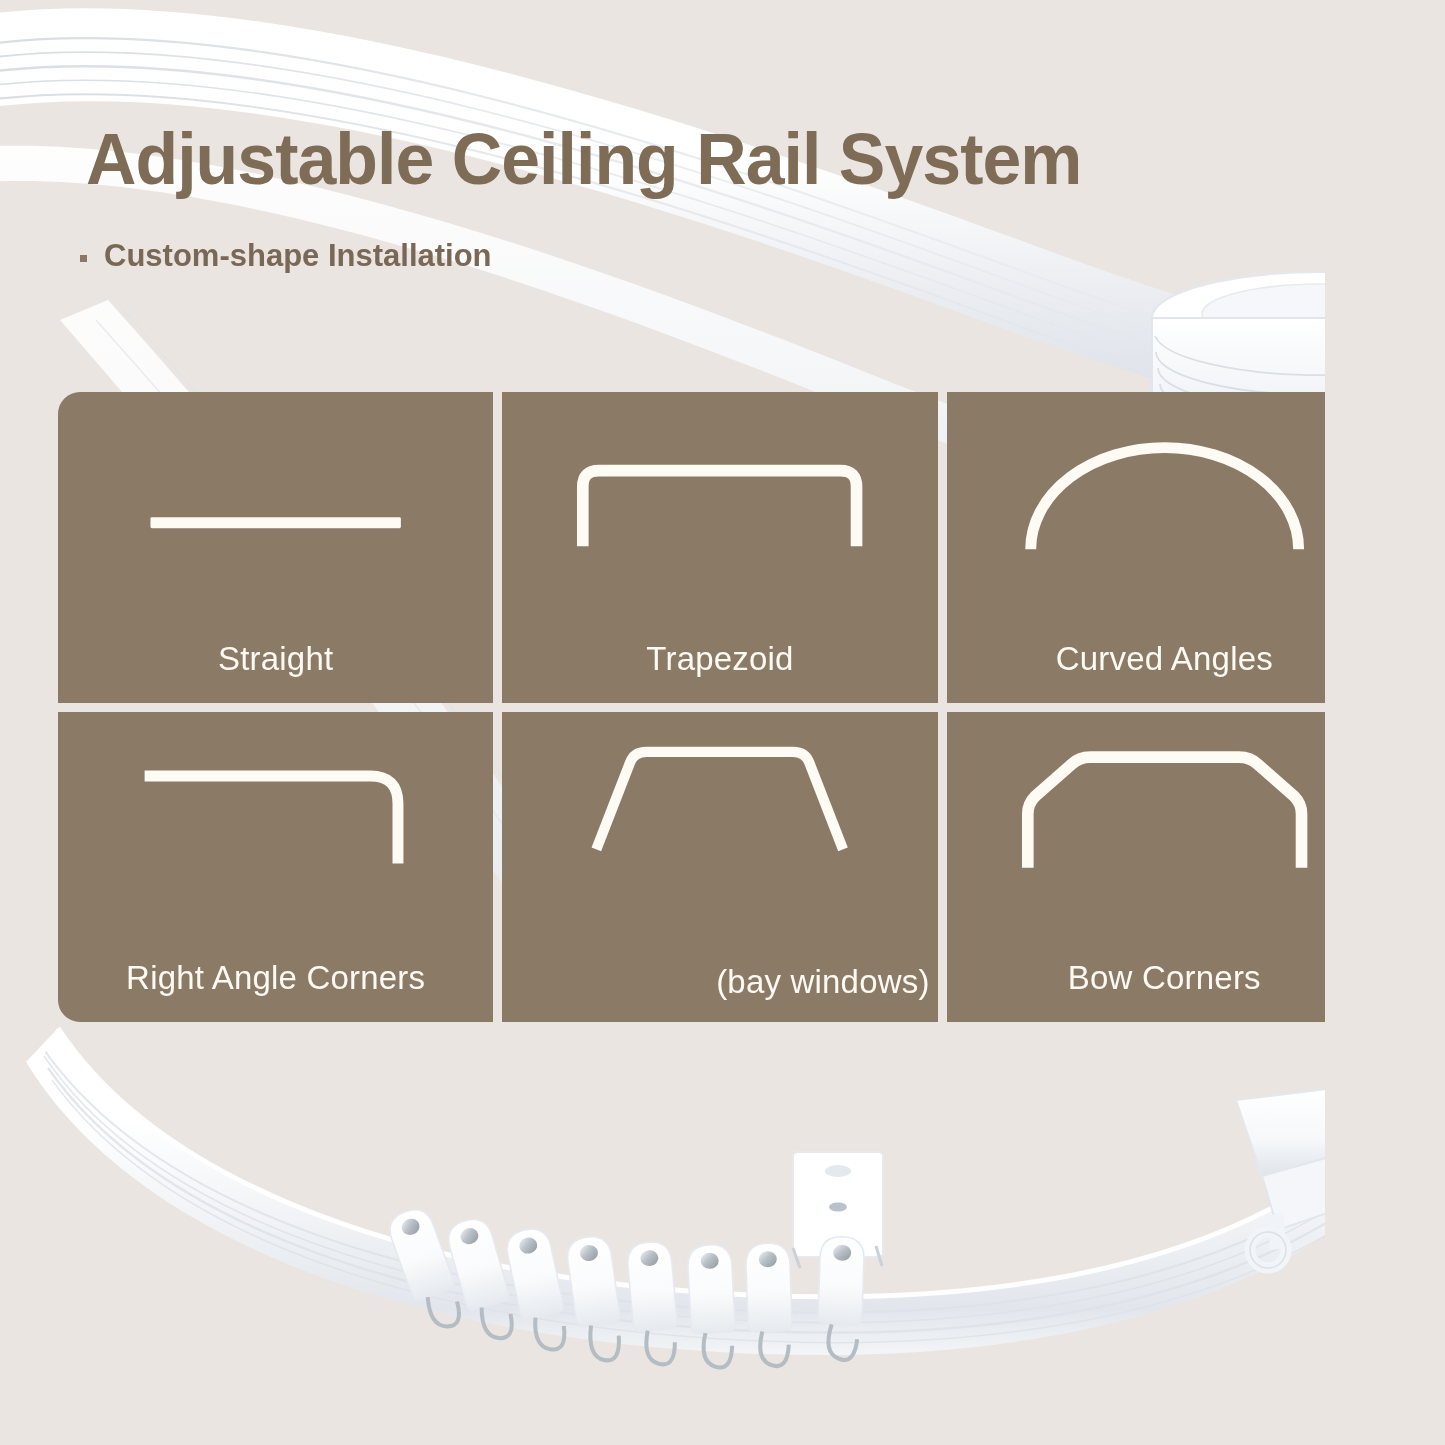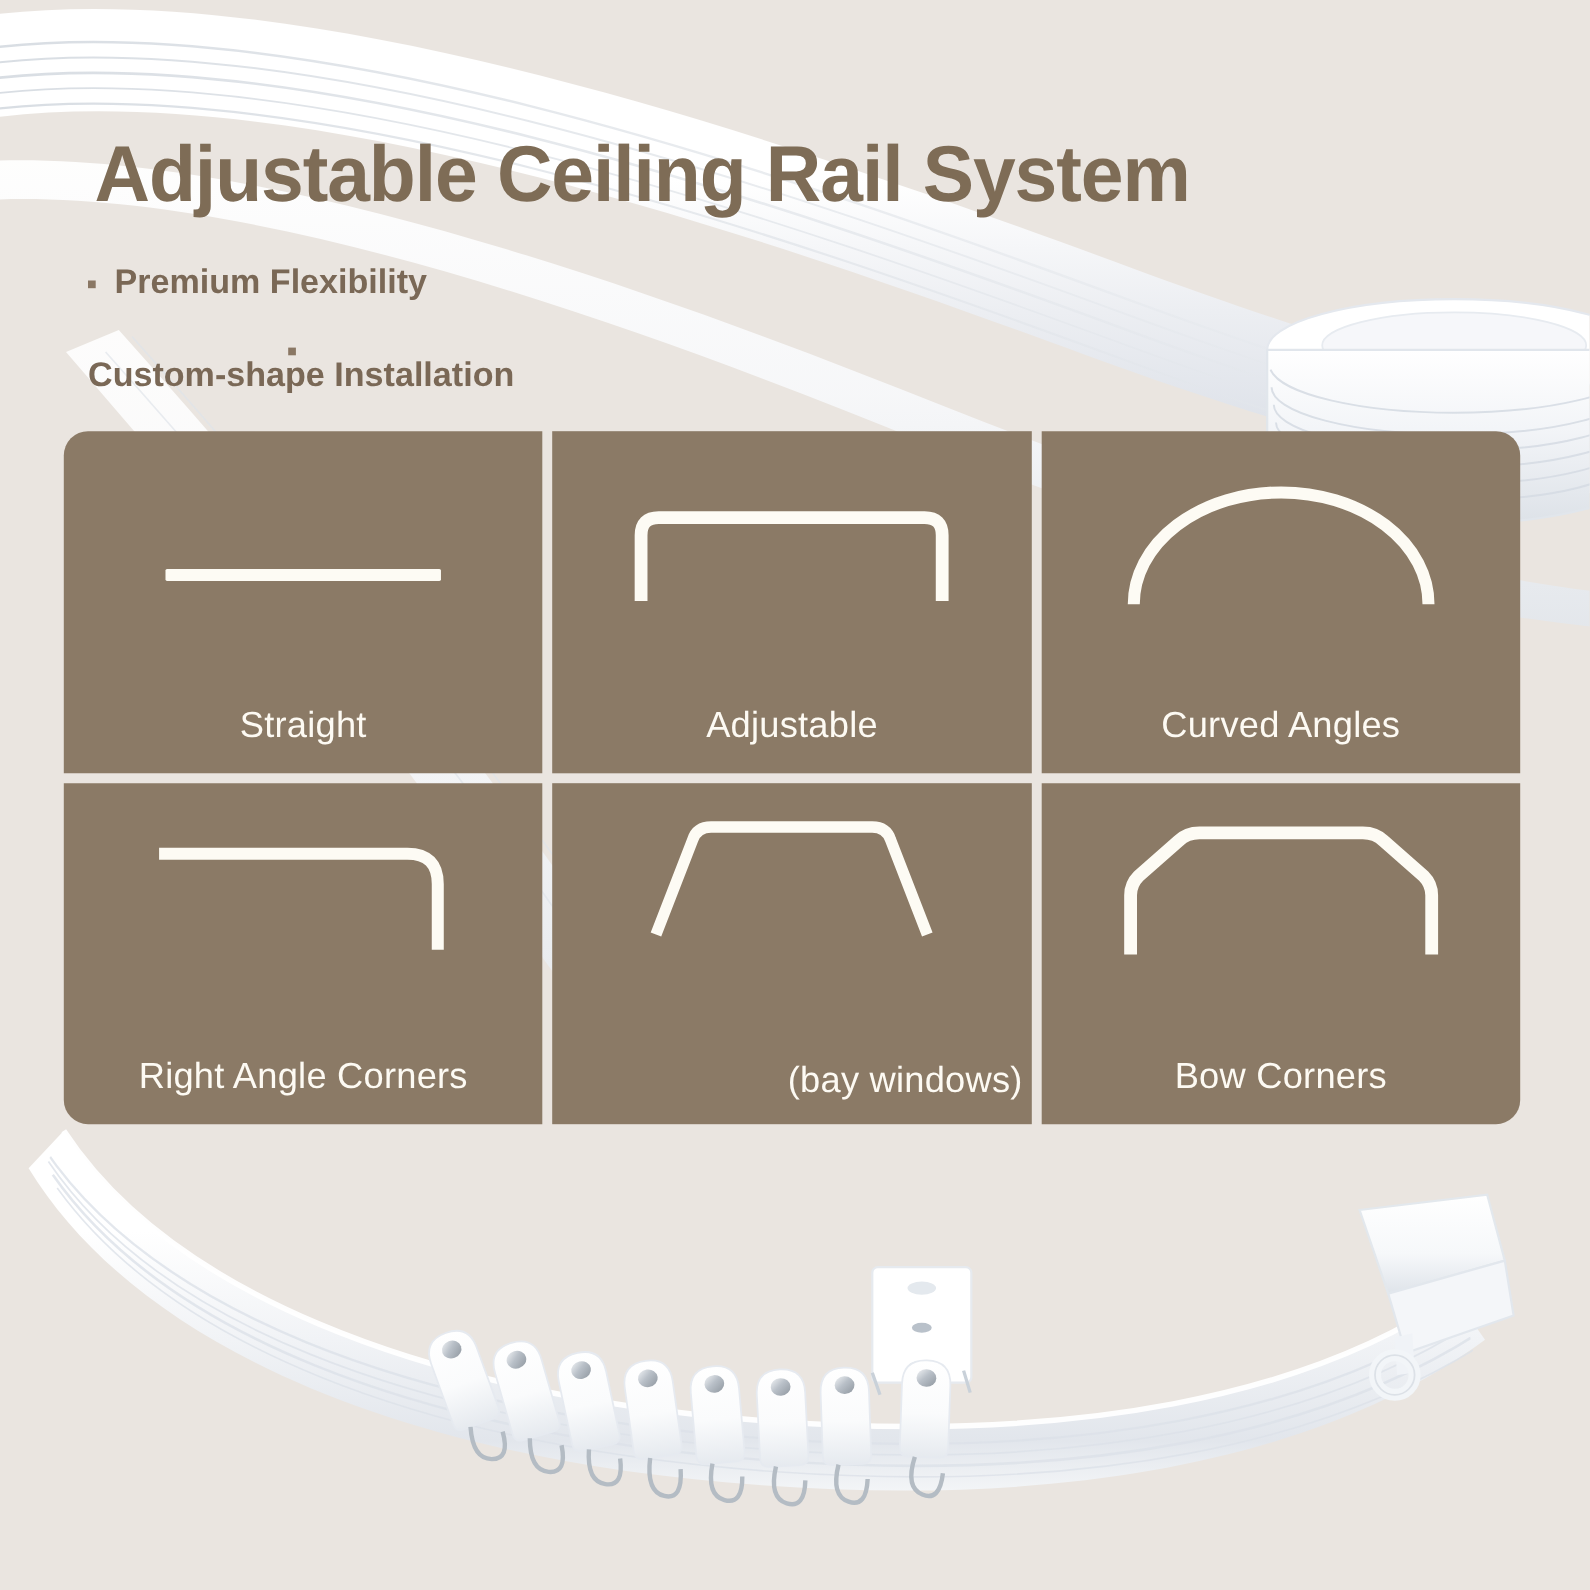--- a/index.html
+++ b/index.html
@@ -2,21 +2,21 @@
 <html><head>
 <meta charset="utf-8">
 <style>
   html,body{margin:0;padding:0;}
   body{
     width:1445px;height:1445px;
     background:#eae5e0;
     font-family:"Liberation Sans","DejaVu Sans",sans-serif;
     overflow:hidden;position:relative;
   }
-  #stage{position:absolute;inset:0;width:1445px;height:1445px;overflow:hidden;}
+  #stage{position:absolute;inset:0;width:1325px;height:1445px;overflow:hidden;}
 
   
   .photo-layer{position:absolute;left:0;top:0;width:1445px;height:1445px;pointer-events:none;}
 
   
   .title{
     position:absolute;left:86px;top:118px;
     font-size:72px;font-weight:bold;
     letter-spacing:-1px;
     color:#7e6c56;
@@ -150,24 +150,20 @@
       </g>
       <path d="M 1152 318 L 1152 430 A 170 46 0 0 0 1492 430 L 1492 318 Z" fill="none" stroke="#e1e6ec" stroke-width="2"></path>
     </g>
   </svg>
 
   <div class="title">Adjustable Ceiling Rail System</div>
 
   <div class="bullets">
     <div class="bullet-row">
       <span class="bullet-dot"></span>
-      <span>Premium Flexibility</span>
-    </div>
-    <div class="bullet-row">
-      <span class="bullet-dot"></span>
       <span>Custom-shape Installation</span>
     </div>
   </div>
 
   <div class="grid">
 
     <div class="cell tl">
       <div class="cell-art">
         <svg viewBox="0 0 440 290" preserveAspectRatio="xMidYMid meet">
           <rect x="48" y="172" width="344" height="15" rx="2" fill="#fdfbf4"></rect>
@@ -178,21 +174,21 @@
       </div>
     </div>
 
     <div class="cell">
       <div class="cell-art">
         <svg viewBox="0 0 440 290" preserveAspectRatio="xMidYMid meet">
           <path d="M 32 212 L 32 130 Q 32 108 54 108 L 386 108 Q 408 108 408 130 L 408 212" fill="none" stroke="#fdfbf4" stroke-width="16" stroke-linecap="butt"></path>
         </svg>
       </div>
       <div class="cell-label">
-        <span>Adjustable</span>
+        <span>Trapezoid</span>
       </div>
     </div>
 
     <div class="cell tr">
       <div class="cell-art">
         <svg viewBox="0 0 440 290" preserveAspectRatio="xMidYMid meet">
           <path d="M 36 216 A 178 135 0 0 1 404 216" fill="none" stroke="#fdfbf4" stroke-width="15" stroke-linecap="butt"></path>
         </svg>
       </div>
       <div class="cell-label">

